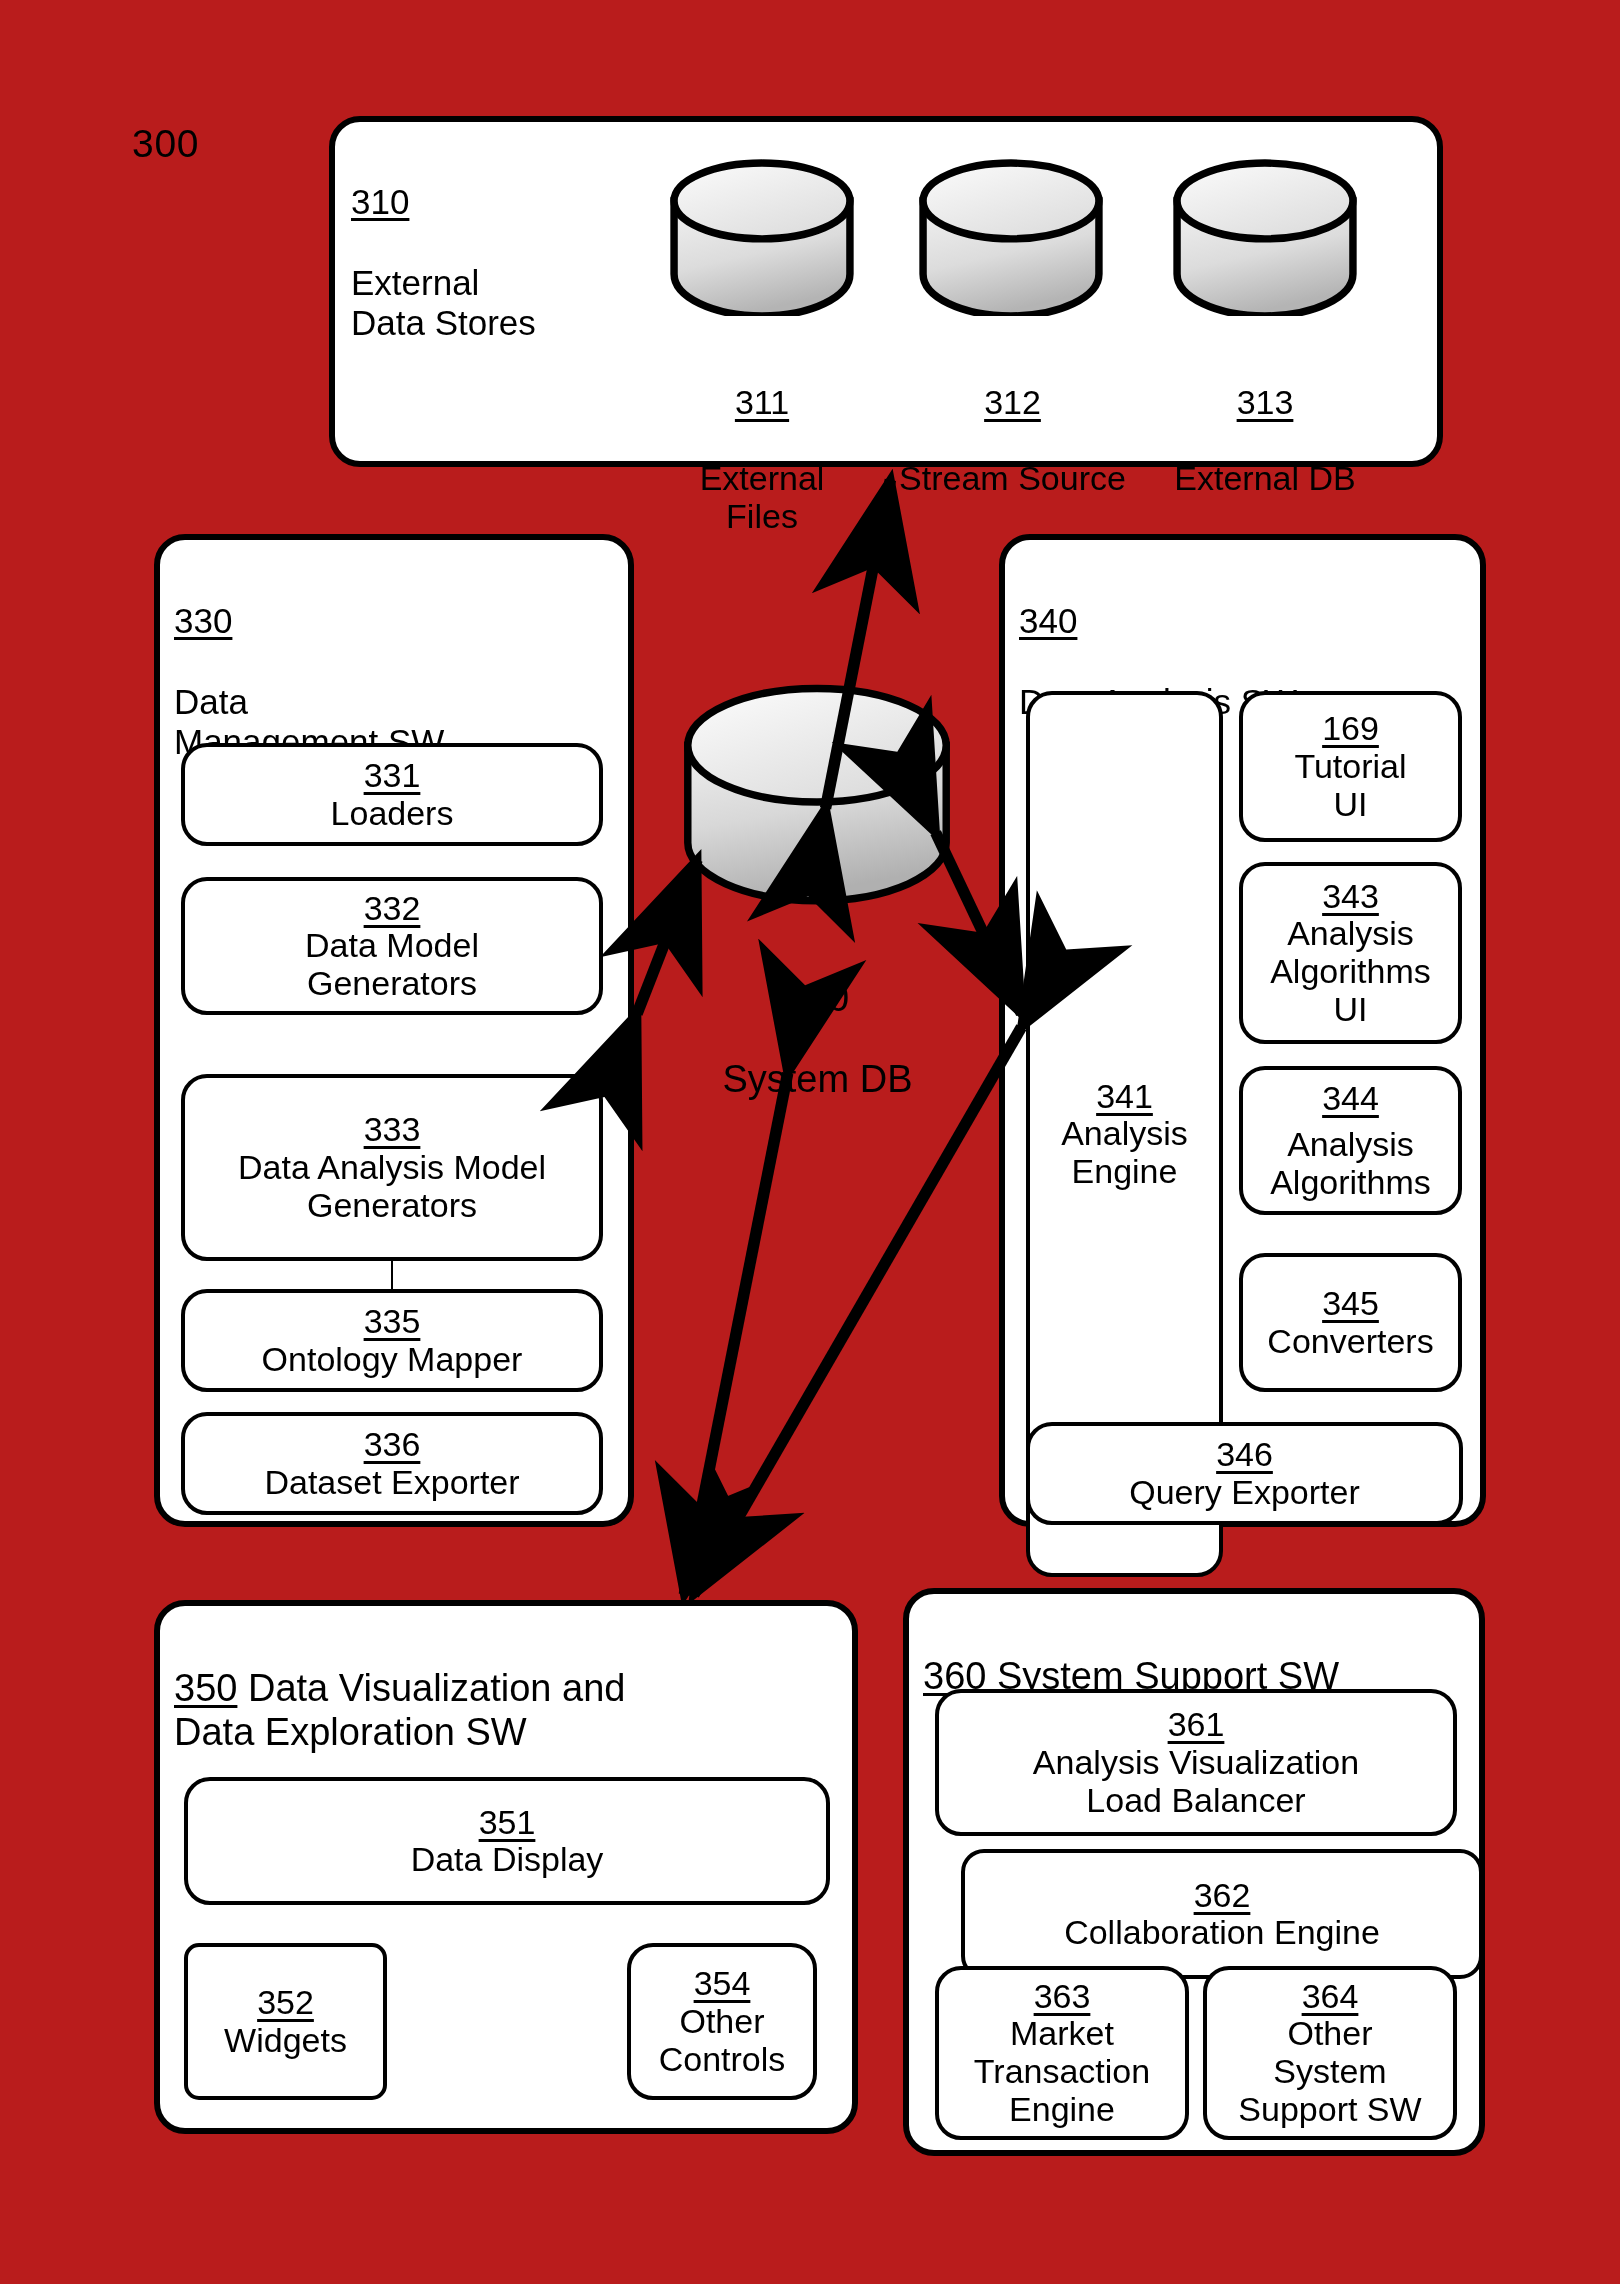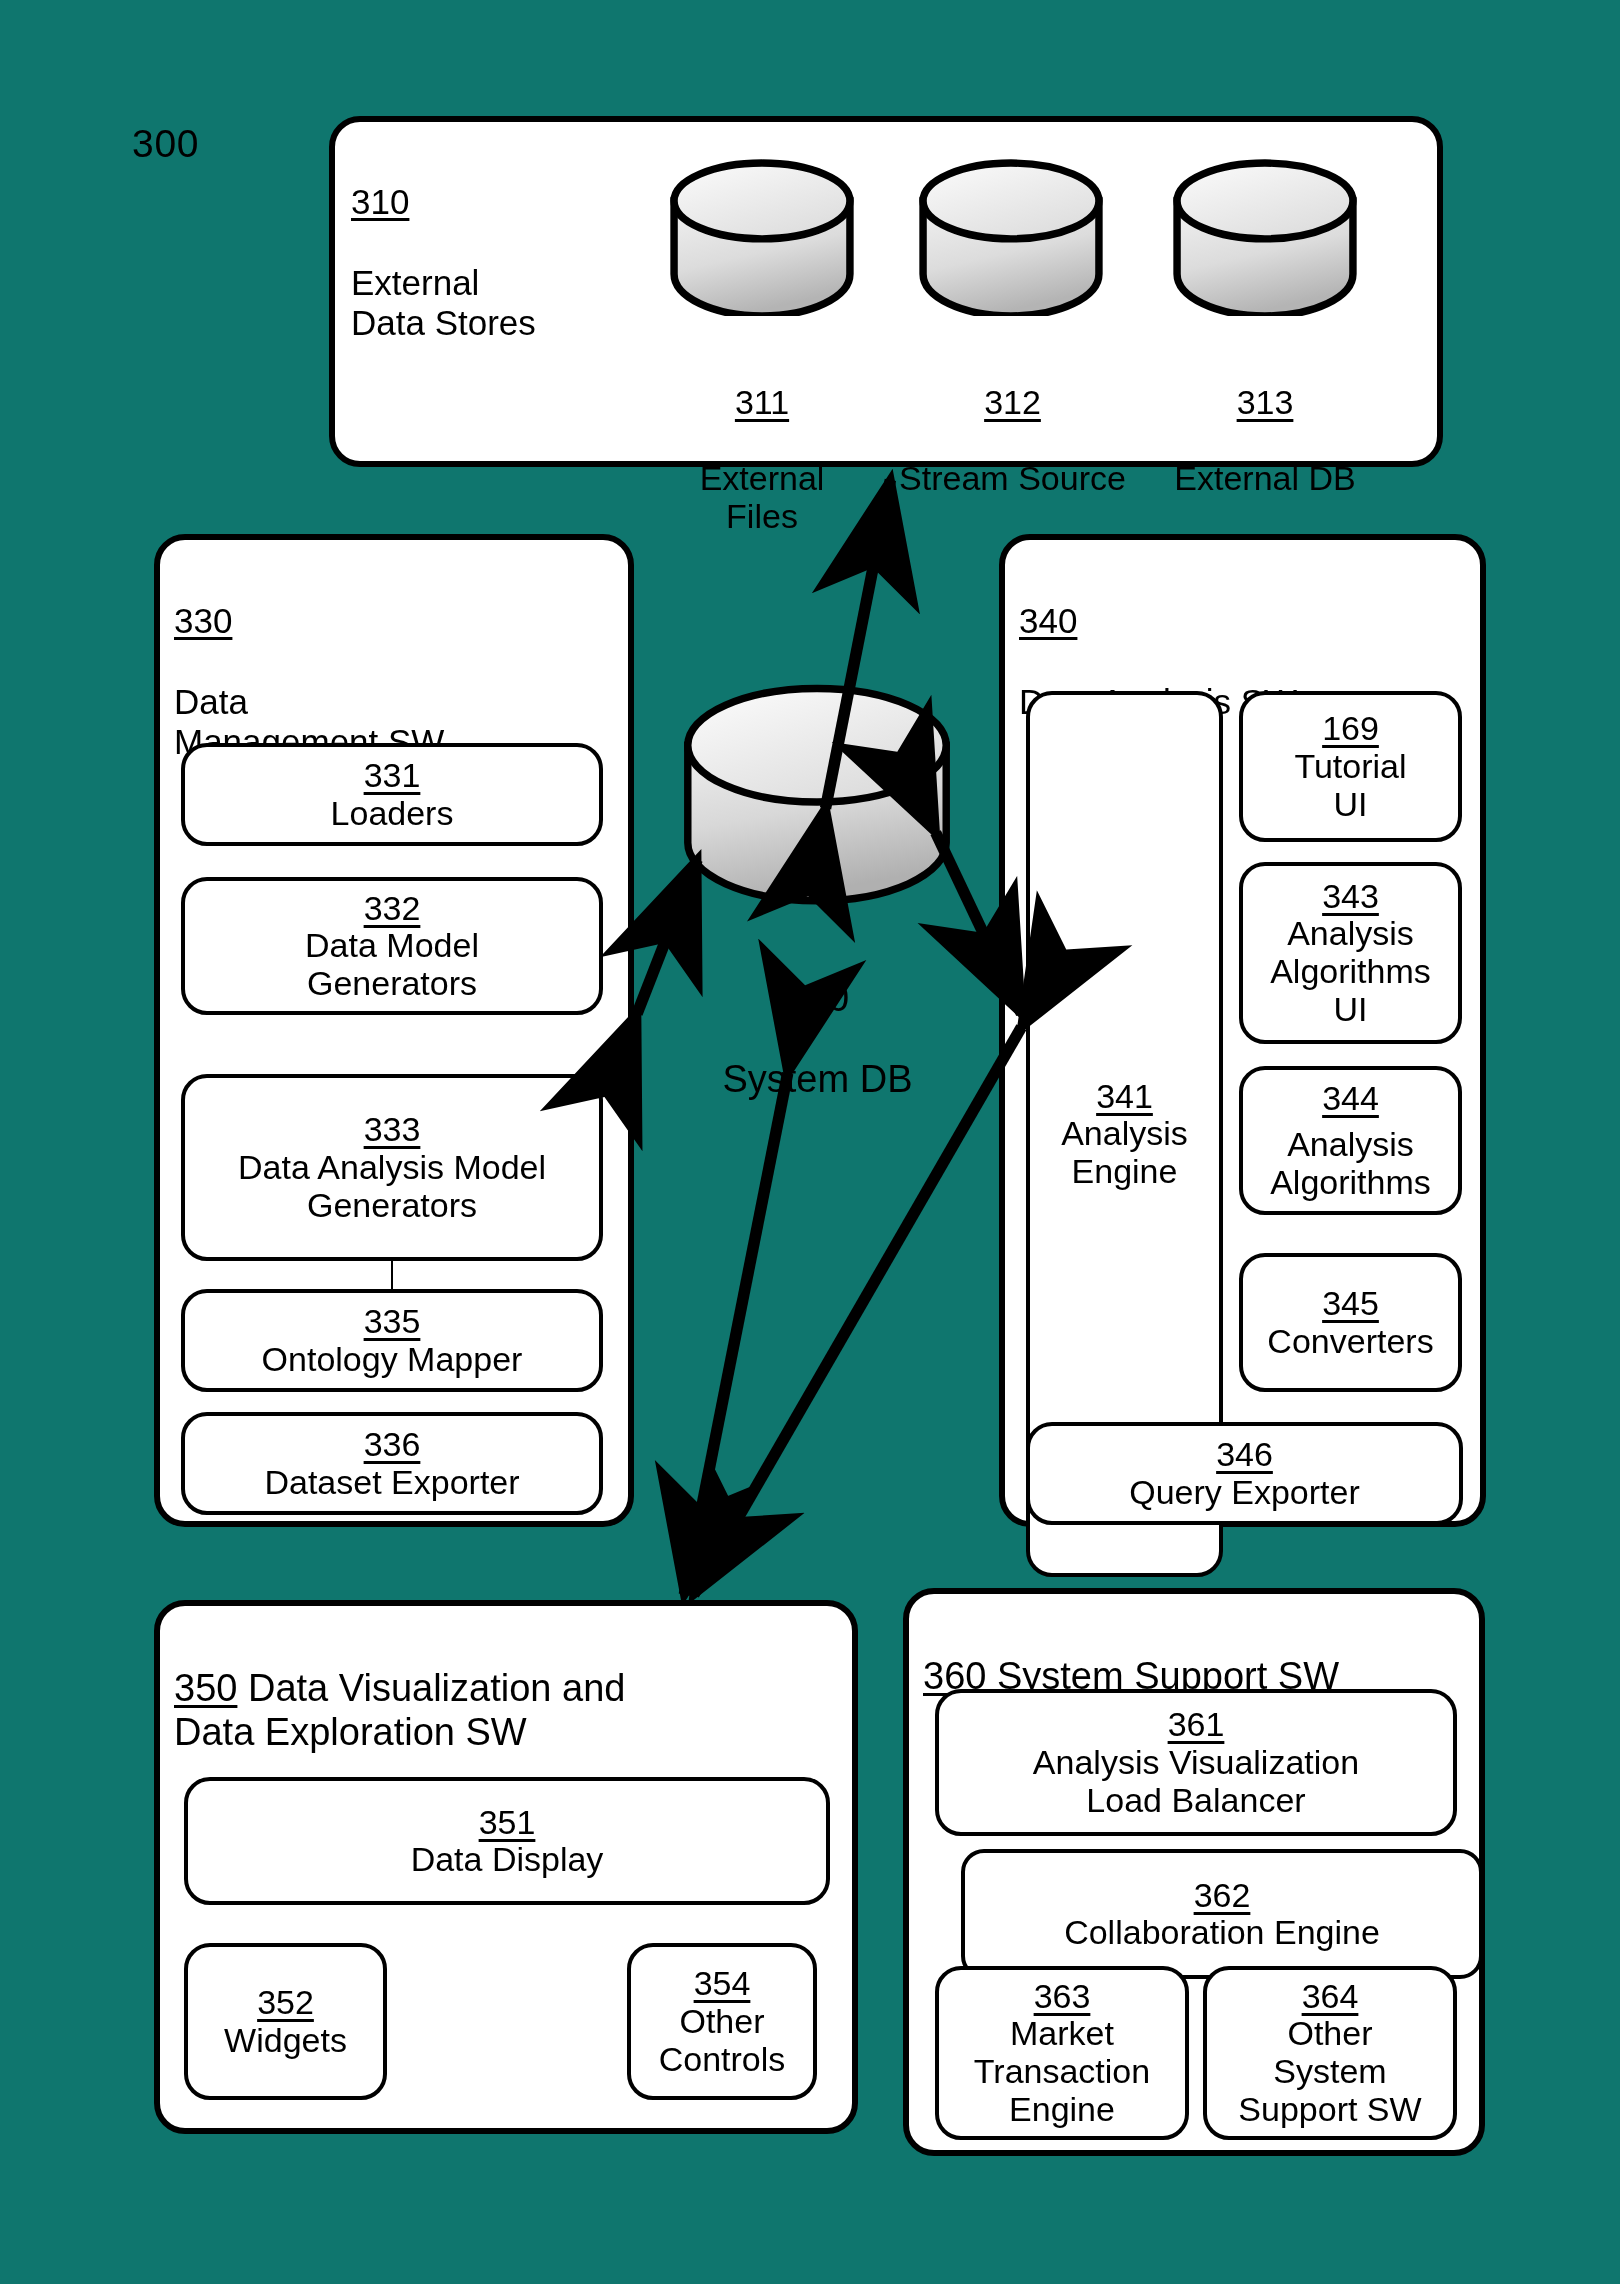--- a/index.html
+++ b/index.html
@@ -2,21 +2,21 @@
 <html style="font-size:10.8px"><head>
 <meta charset="utf-8">
 <style>
   html,body{margin:0;padding:0;background:#ffffff;}
   body{
     width:1620px;height:2284px;
     font-family:"Liberation Sans", sans-serif;
     color:#000;
     -webkit-font-smoothing:antialiased;
   }
-  #canvas{position:relative;width:1620px;height:2284px;overflow:hidden;background:#0f766e;}
+  #canvas{position:relative;width:1620px;height:2284px;overflow:hidden;background:#b91c1c;}
 
   
   .grp{
     position:absolute;
     border:6px solid #000;
     border-radius:31px;
     background:#fff;
     box-sizing:border-box;
   }
   .sub{
@@ -251,21 +251,21 @@
   <div class="reflabel" id="lbl350" style="font-size:38px;">
     <span class="u">350</span><span> </span><span>Data Visualization and
 Data Exploration SW</span>
   </div>
 
   <div class="sub" style="left:184px;top:1777px;width:646px;height:128px;">
     <span class="num">351</span>
     <span class="cap">Data Display</span>
   </div>
 
-  <div class="sub" style="left:184px;top:1943px;width:203px;height:157px;">
+  <div class="sub" style="left:184px;top:1943px;width:203px;height:157px;border-radius:15px;">
     <span class="num">352</span>
     <span class="cap">Widgets</span>
   </div>
 
 
   <div class="sub" style="left:627px;top:1943px;width:190px;height:157px;">
     <span class="num">354</span>
     <span class="cap">Other
 Controls</span>
   </div>

